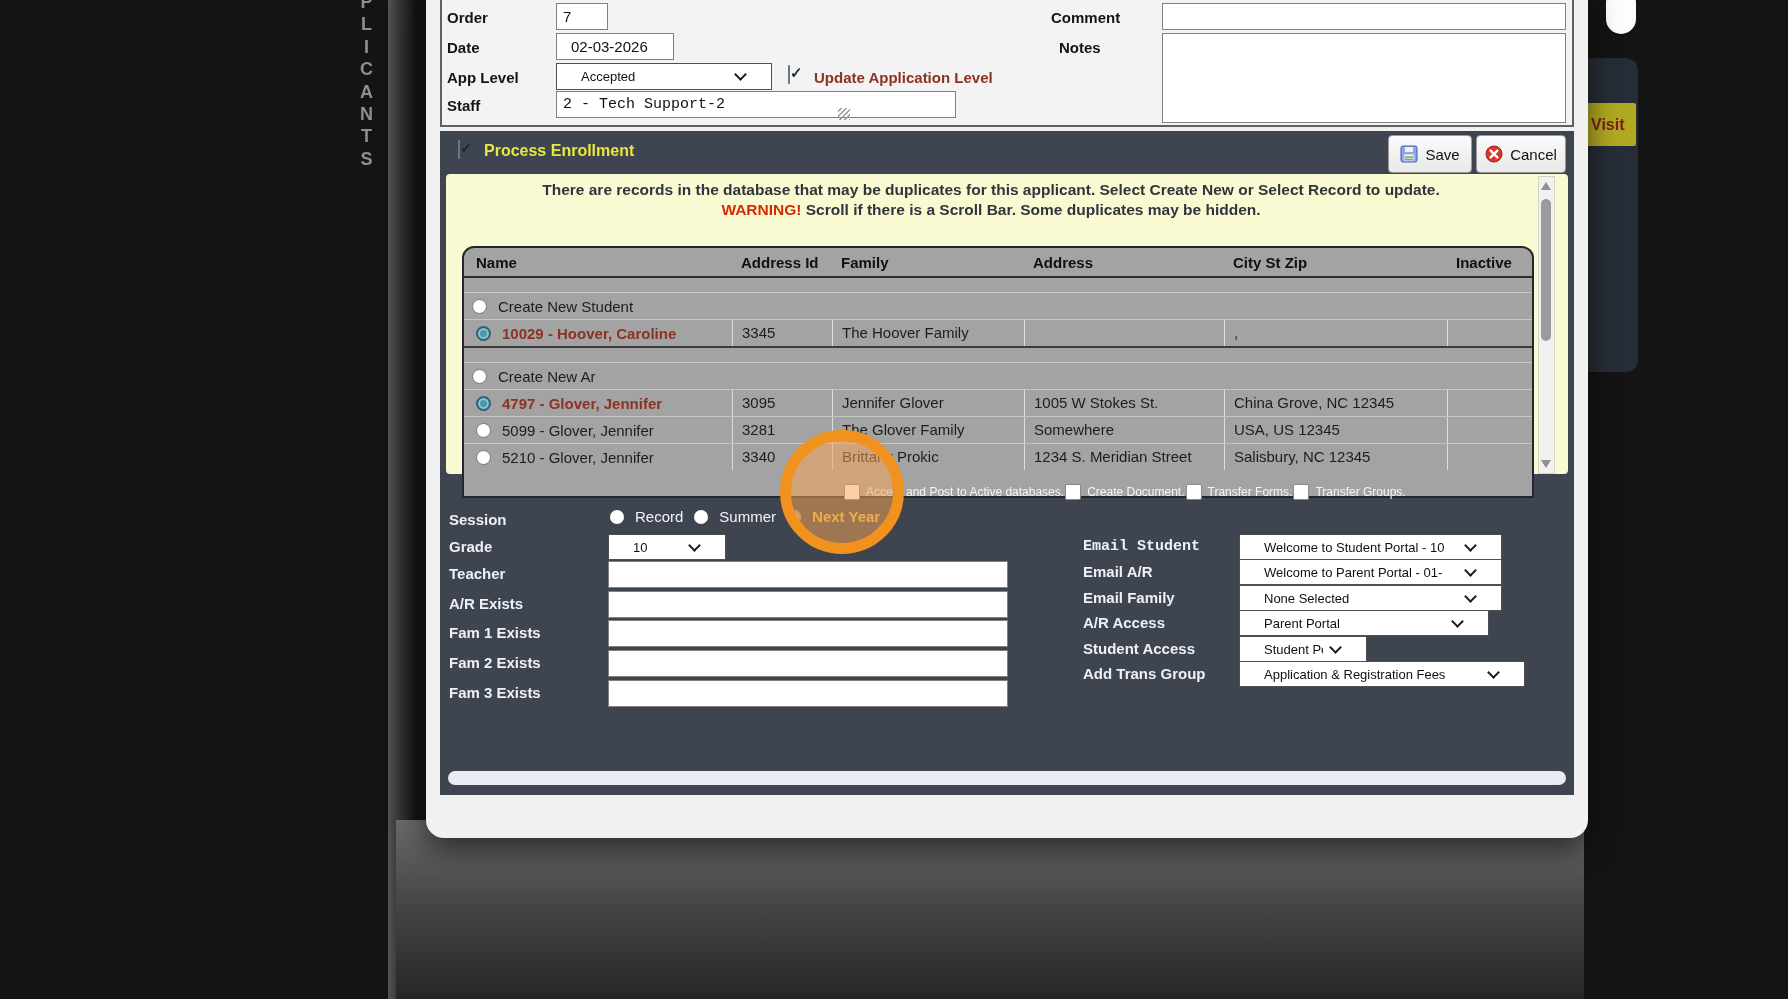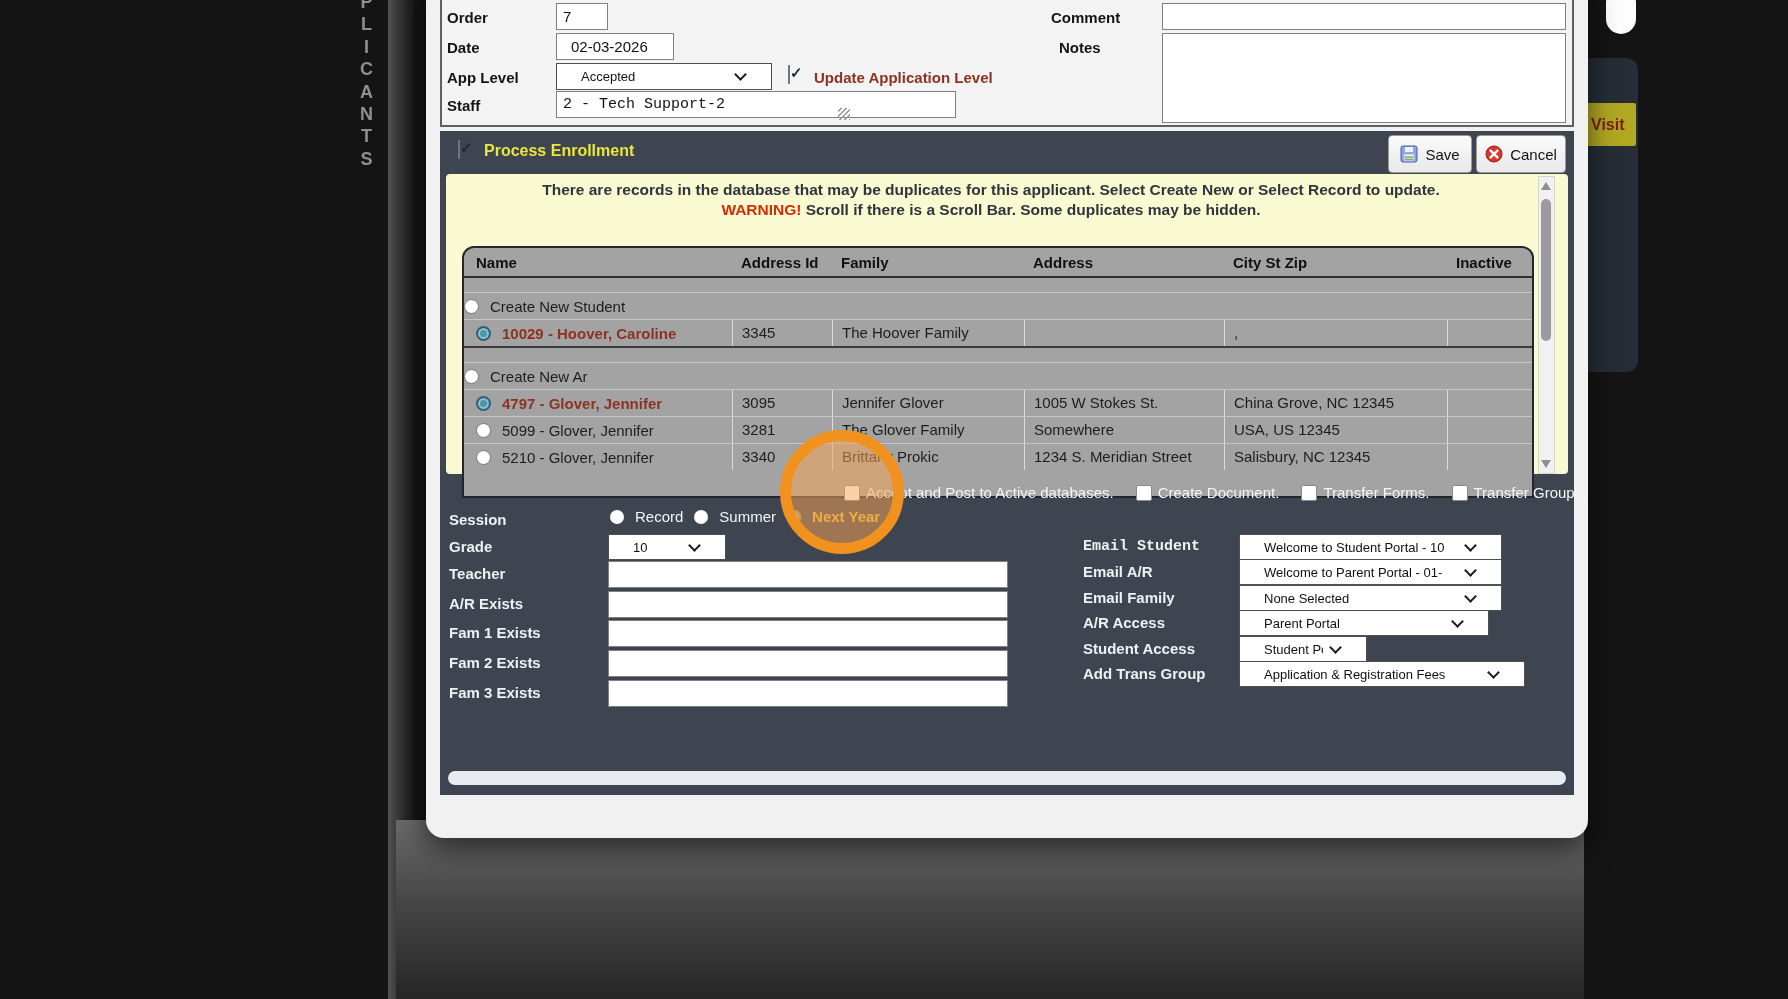--- a/index.html
+++ b/index.html
@@ -69,35 +69,35 @@
   .trow,.thead{display:grid;grid-template-columns:268px 100px 192px 200px 223px 1fr;
     height:26px;align-items:center;font-size:15px;color:#1d1d1d;white-space:nowrap;}
   .thead{height:28px;font-weight:bold;color:#101010;border-bottom:2px solid #2e2e2e;}
   .thead div{padding-left:9px;}
   .thead div:first-child{padding-left:12px;}
   .trow{border-top:1px solid #c6c6c6;}
   .trow.thick{border-bottom:2px solid #3c3c3c;}
   .spacer-row{height:14px;}
   .cell{padding-left:9px;border-left:1px solid #dcdcdc;height:100%;line-height:25px;overflow:hidden;}
   .cell-name{display:flex;align-items:center;gap:11px;padding-left:12px;border-left:none;}
-  .cell-action{grid-column:1/-1;display:flex;align-items:center;gap:11px;padding-left:0;}
+  .cell-action{grid-column:1/-1;display:flex;align-items:center;gap:11px;padding-left:8px;}
   .nm.sel{font-weight:bold;color:#8c3222;}
 
   
   #dup-sbar{position:absolute;left:1092px;top:2px;width:15px;height:296px;background:#f1f1f1;
     border:1px solid #d5d5c2;}
   .tri-up{position:absolute;left:2px;top:5px;width:0;height:0;border-left:5px solid transparent;
     border-right:5px solid transparent;border-bottom:8px solid #8f8f8f;}
   .tri-dn{position:absolute;left:2px;bottom:5px;width:0;height:0;border-left:5px solid transparent;
     border-right:5px solid transparent;border-top:8px solid #8f8f8f;}
   #dup-thumb{position:absolute;left:1.5px;top:22px;width:10px;height:142px;border-radius:6px;background:#9a9aa0;}
 
   
-  #post-row{position:absolute;left:404px;top:353px;display:flex;gap:22px;align-items:center;
-    color:#f4f6f8;font-size:15px;white-space:nowrap;}
+  #post-row{position:absolute;left:404px;top:353px;display:flex;gap:1px;align-items:center;
+    color:#f4f6f8;font-size:12px;white-space:nowrap;}
   .post-item{display:flex;align-items:center;gap:6px;}
   #session-row{position:absolute;left:170px;top:377px;display:flex;gap:11px;align-items:center;
     color:#f2f4f6;font-size:15px;}
   #session-row .gold{color:#e3b73a;font-weight:bold;}
   .lf-label,.rf-label{position:absolute;font-size:15px;font-weight:bold;color:#eef1f4;white-space:nowrap;}
   #hbar{position:absolute;left:8px;top:640px;width:1118px;height:14px;border-radius:7px;background:#e8ebf1;}
 
   
   #highlight{left:780px;top:430px;width:124px;height:124px;border-radius:50%;
     border:11px solid #f2921e;background:rgba(248,164,84,.52);pointer-events:none;}

